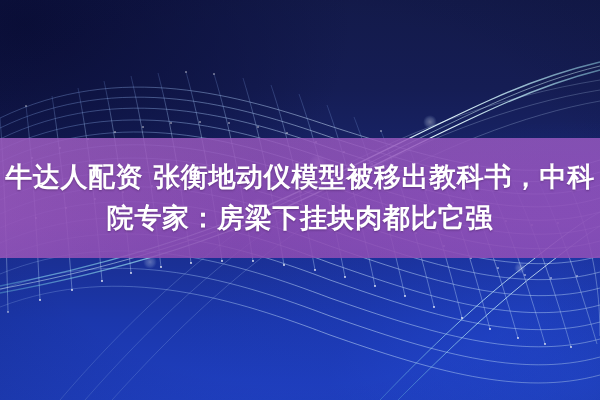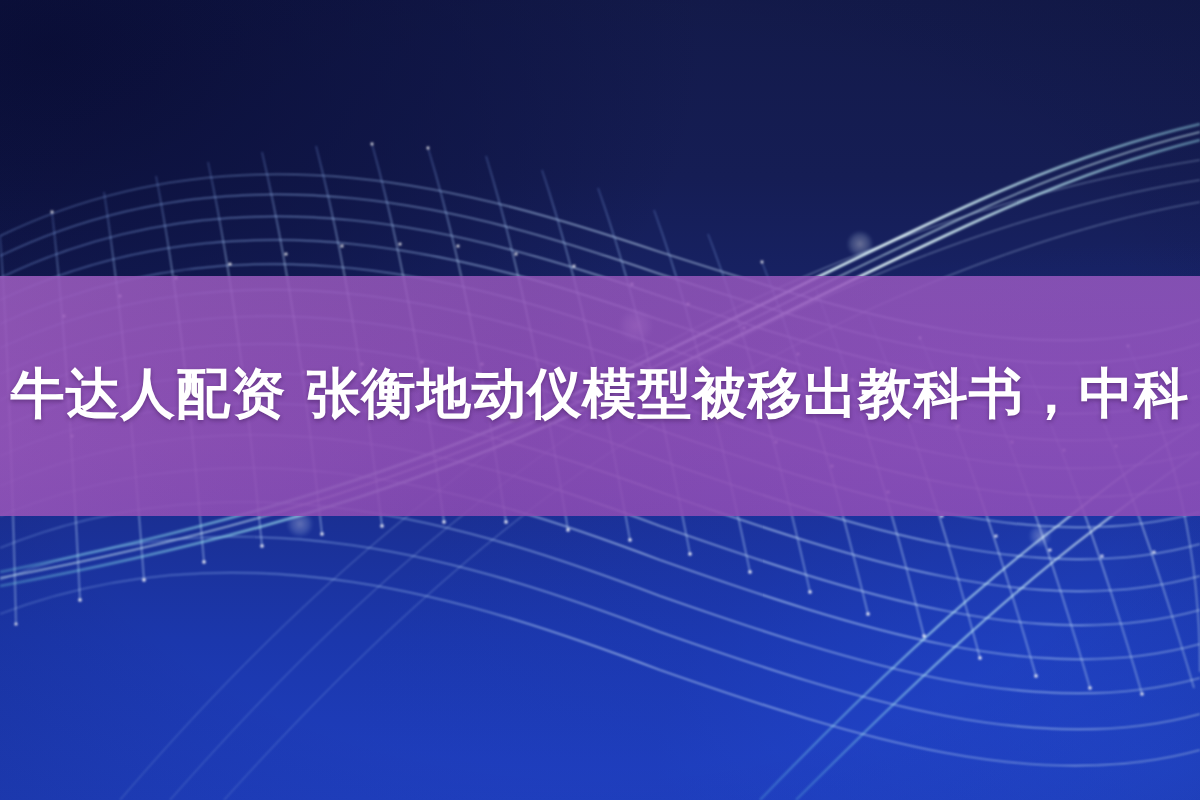--- a/index.html
+++ b/index.html
@@ -295,15 +295,16 @@
     </svg>
   </div>
 
   <div class="bg-vignette"></div>
 
   <div class="band"></div>
   <div class="band-sheen"></div>
 
   <div class="headline">
     <div class="headline-line">牛达人配资 张衡地动仪模型被移出教科书，中科</div>
+    <div class="headline-line">院专家：房梁下挂块肉都比它强</div>
   </div>
 
 </div>
 
 </body></html>

